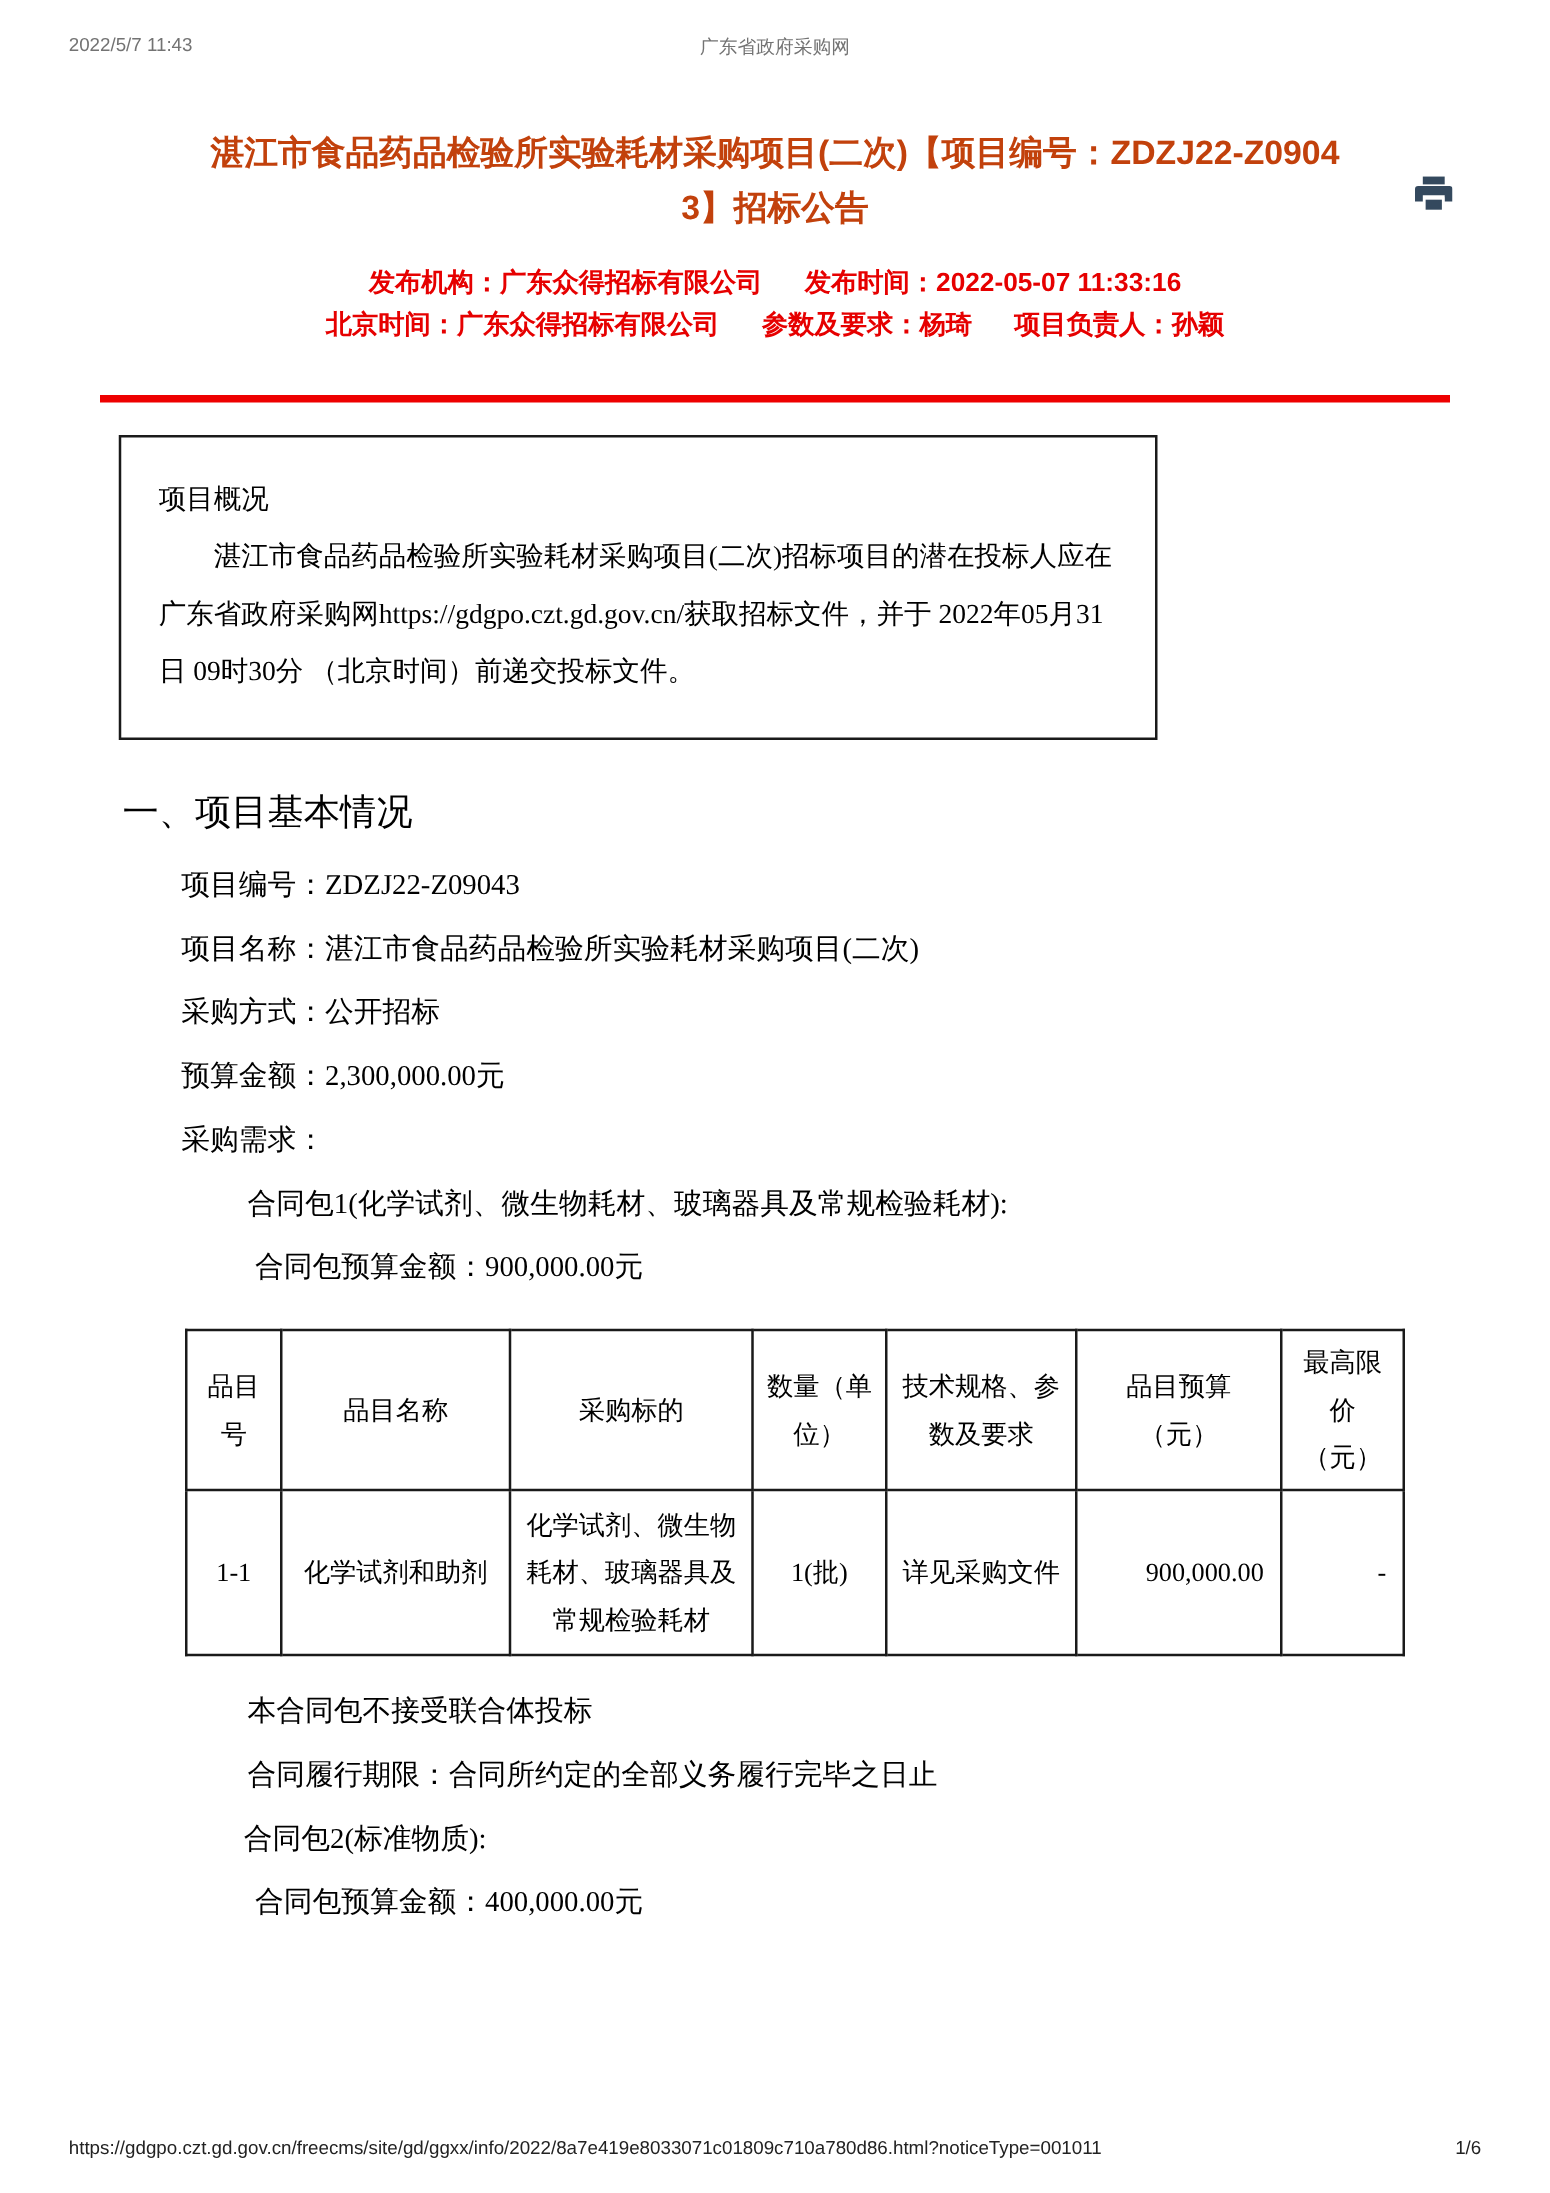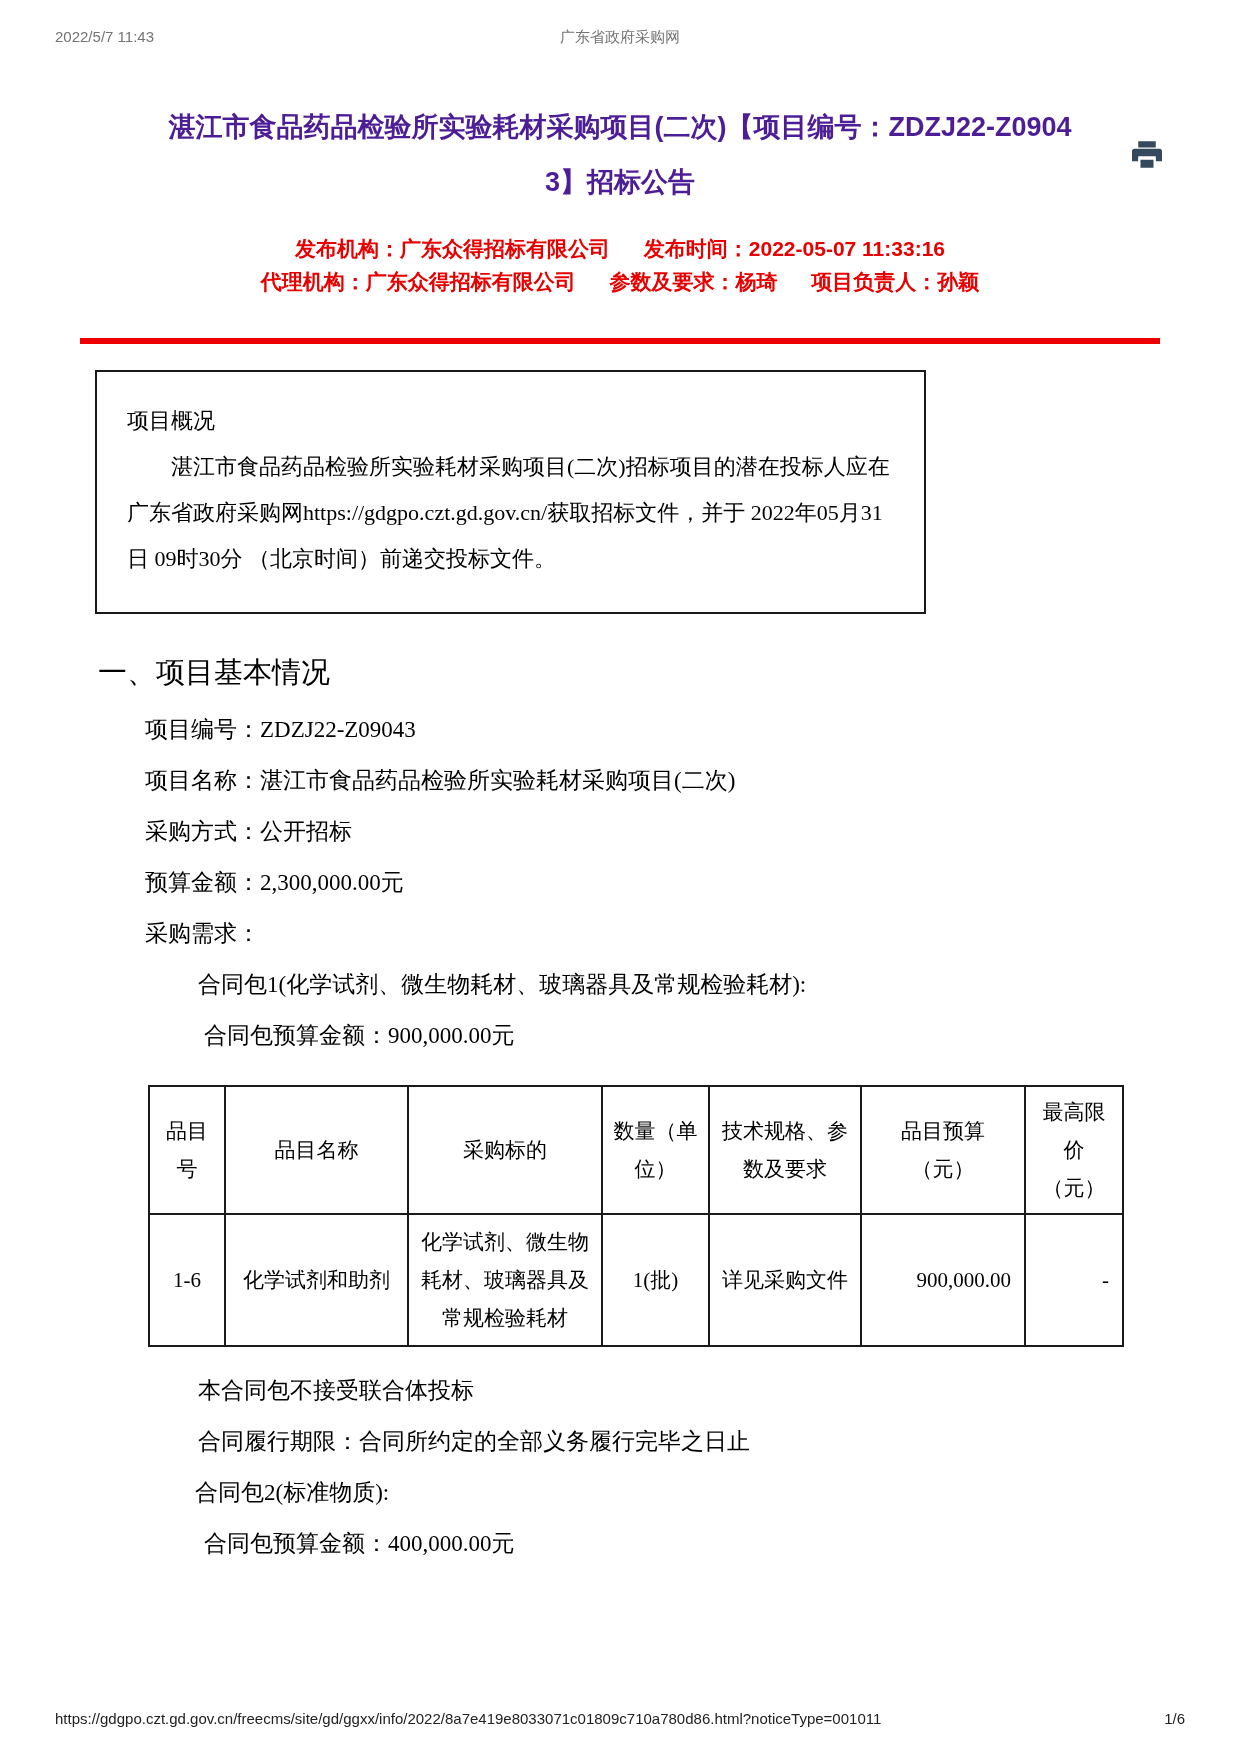--- a/index.html
+++ b/index.html
@@ -28,22 +28,22 @@
   .pf-url { position: absolute; left: 0; top: 0; }
   .pf-page { position: absolute; right: 0; top: 0; }
 
   .content { padding: 0 80px; }
 
   
   .title-wrap { position: relative; padding-top: 100px; }
   .notice-title {
     width: 920px; margin: 0 auto; text-align: center;
     font-family: "Liberation Sans", "DejaVu Sans", sans-serif;
-    font-weight: bold; font-size: 27px; line-height: 55px;
-    color: #4c1d95; word-break: break-all;
+    font-weight: bold; font-size: 27px; line-height: 44px;
+    color: #c2410c; word-break: break-all;
   }
   .print-btn {
     position: absolute; right: -4px; top: 140px;
     width: 34px; height: 32px; padding: 0;
     background: transparent; border: none; cursor: pointer;
   }
 
   
   .meta {
     margin-top: 22px; text-align: center;
@@ -119,21 +119,21 @@
         </span>
       </button>
     </div>
 
     <div class="meta">
       <div class="meta-row">
         <span class="meta-item">发布机构：广东众得招标有限公司</span>
         <span class="meta-item">发布时间：2022-05-07 11:33:16</span>
       </div>
       <div class="meta-row">
-        <span class="meta-item">代理机构：广东众得招标有限公司</span>
+        <span class="meta-item">北京时间：广东众得招标有限公司</span>
         <span class="meta-item">参数及要求：杨琦</span>
         <span class="meta-item">项目负责人：孙颖</span>
       </div>
     </div>
 
     <div class="red-rule"></div>
 
     <div class="overview-box">
       <div class="overview-heading">项目概况</div>
       <p>湛江市食品药品检验所实验耗材采购项目(二次)招标项目的潜在投标人应在广东省政府采购网https://gdgpo.czt.gd.gov.cn/获取招标文件，并于 2022年05月31日 09时30分 （北京时间）前递交投标文件。</p>
@@ -167,21 +167,21 @@
           <th>品目名称</th>
           <th>采购标的</th>
           <th>数量（单位）</th>
           <th>技术规格、参数及要求</th>
           <th>品目预算（元）</th>
           <th>最高限价（元）</th>
         </tr>
       </thead>
       <tbody>
         <tr>
-          <td>1-6</td>
+          <td>1-1</td>
           <td>化学试剂和助剂</td>
           <td>化学试剂、微生物耗材、玻璃器具及常规检验耗材</td>
           <td>1(批)</td>
           <td>详见采购文件</td>
           <td class="num">900,000.00</td>
           <td class="num">-</td>
         </tr>
       </tbody>
     </table>
 

